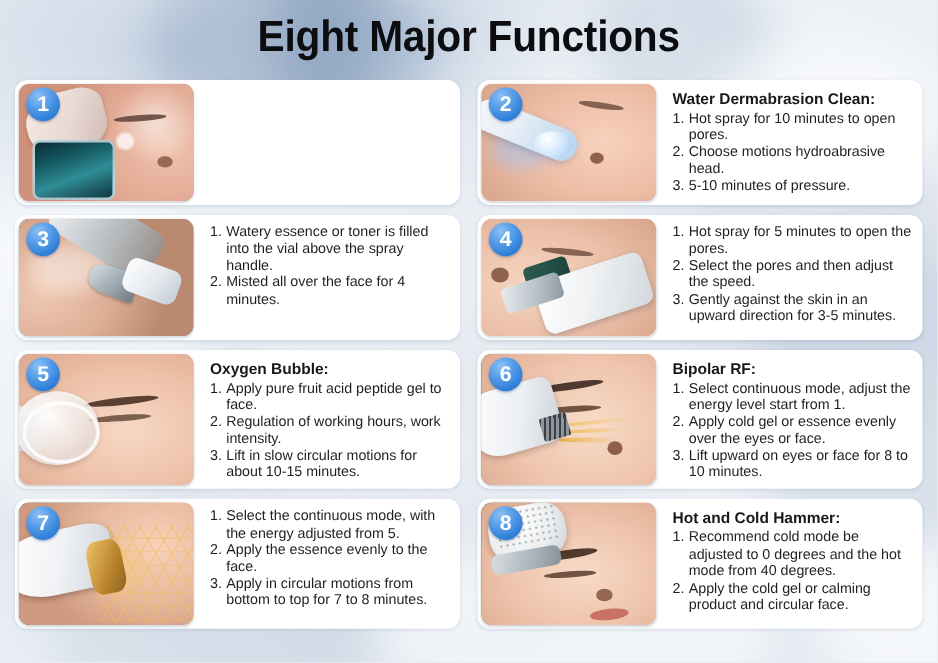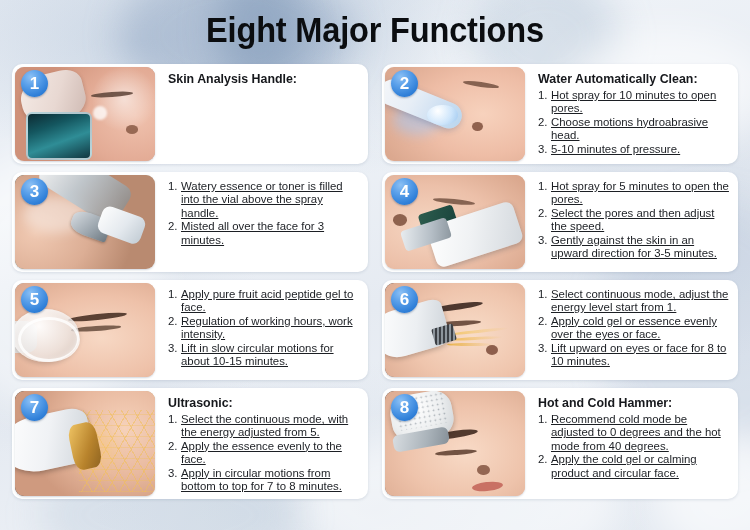--- a/index.html
+++ b/index.html
@@ -144,21 +144,21 @@
     display: flex;
     font-size: 11.4px;
     line-height: 13.4px;
     color: #1c1f24;
     margin-bottom: 0px;
   }
   .step-num {
     min-width: 12px;
     margin-right: 1px;
   }
-  .step-body { flex: 1; text-decoration: underline; }
+  .step-body { flex: 1; }
 
   .plain-body {
     font-size: 11.4px;
     line-height: 13.4px;
     color: #1c1f24;
   }
 
   
   .ph { position: absolute; inset: 0; }
 
@@ -298,37 +298,36 @@
           <div class="ph ph1">
             <div class="ph1-dev"></div>
             <div class="ph1-eye"></div>
             <div class="ph1-nos"></div>
             <div class="ph1-hl"></div>
             <div class="ph1-scr"></div>
           </div>
           <div class="badge">1</div>
         </div>
         <div class="text">
-          <div class="card-title">Skin Analysis Handle:</div>
         </div>
       </div>
 
       <div class="card">
         <div class="thumb">
           <div class="ph ph2">
             <div class="ph2-eye"></div>
             <div class="ph2-nos"></div>
             <div class="ph2-glow"></div>
             <div class="ph2-wand"></div>
             <div class="ph2-tip"></div>
           </div>
           <div class="badge">2</div>
         </div>
         <div class="text">
-          <div class="card-title">Water Automatically Clean:</div>
+          <div class="card-title">Water Dermabrasion Clean:</div>
           <ul class="steps">
             <li class="step">
               <span class="step-num">1.</span>
               <span class="step-body">Hot spray for 10 minutes to open pores.</span>
             </li>
             <li class="step">
               <span class="step-num">2.</span>
               <span class="step-body">Choose motions hydroabrasive head.</span>
             </li>
             <li class="step">
@@ -354,21 +353,21 @@
           <div class="badge">3</div>
         </div>
         <div class="text">
           <ul class="steps">
             <li class="step">
               <span class="step-num">1.</span>
               <span class="step-body">Watery essence or toner is filled into the vial above the spray handle.</span>
             </li>
             <li class="step">
               <span class="step-num">2.</span>
-              <span class="step-body">Misted all over the face for 3 minutes.</span>
+              <span class="step-body">Misted all over the face for 4 minutes.</span>
             </li>
           </ul>
         </div>
       </div>
 
       <div class="card">
         <div class="thumb">
           <div class="ph ph4">
             <div class="ph4-eye"></div>
             <div class="ph4-nos"></div>
@@ -405,20 +404,21 @@
           <div class="ph ph5">
             <div class="ph5-brow"></div>
             <div class="ph5-eye"></div>
             <div class="ph5-cap"></div>
             <div class="ph5-dome"></div>
             <div class="ph5-ring"></div>
           </div>
           <div class="badge">5</div>
         </div>
         <div class="text">
+          <div class="card-title">Oxygen Bubble:</div>
           <ul class="steps">
             <li class="step">
               <span class="step-num">1.</span>
               <span class="step-body">Apply pure fruit acid peptide gel to face.</span>
             </li>
             <li class="step">
               <span class="step-num">2.</span>
               <span class="step-body">Regulation of working hours, work intensity.</span>
             </li>
             <li class="step">
@@ -437,20 +437,21 @@
             <div class="ph6-nos"></div>
             <div class="ph6-w1"></div>
             <div class="ph6-w2"></div>
             <div class="ph6-w3"></div>
             <div class="ph6-hand"></div>
             <div class="ph6-pins"></div>
           </div>
           <div class="badge">6</div>
         </div>
         <div class="text">
+          <div class="card-title">Bipolar RF:</div>
           <ul class="steps">
             <li class="step">
               <span class="step-num">1.</span>
               <span class="step-body">Select continuous mode, adjust the energy level start from 1.</span>
             </li>
             <li class="step">
               <span class="step-num">2.</span>
               <span class="step-body">Apply cold gel or essence evenly over the eyes or face.</span>
             </li>
             <li class="step">
@@ -469,21 +470,20 @@
         <div class="thumb">
           <div class="ph ph7">
             <div class="ph7-hex"></div>
             <div class="ph7-glow"></div>
             <div class="ph7-body"></div>
             <div class="ph7-ring"></div>
           </div>
           <div class="badge">7</div>
         </div>
         <div class="text">
-          <div class="card-title">Ultrasonic:</div>
           <ul class="steps">
             <li class="step">
               <span class="step-num">1.</span>
               <span class="step-body">Select the continuous mode, with the energy adjusted from 5.</span>
             </li>
             <li class="step">
               <span class="step-num">2.</span>
               <span class="step-body">Apply the essence evenly to the face.</span>
             </li>
             <li class="step">

